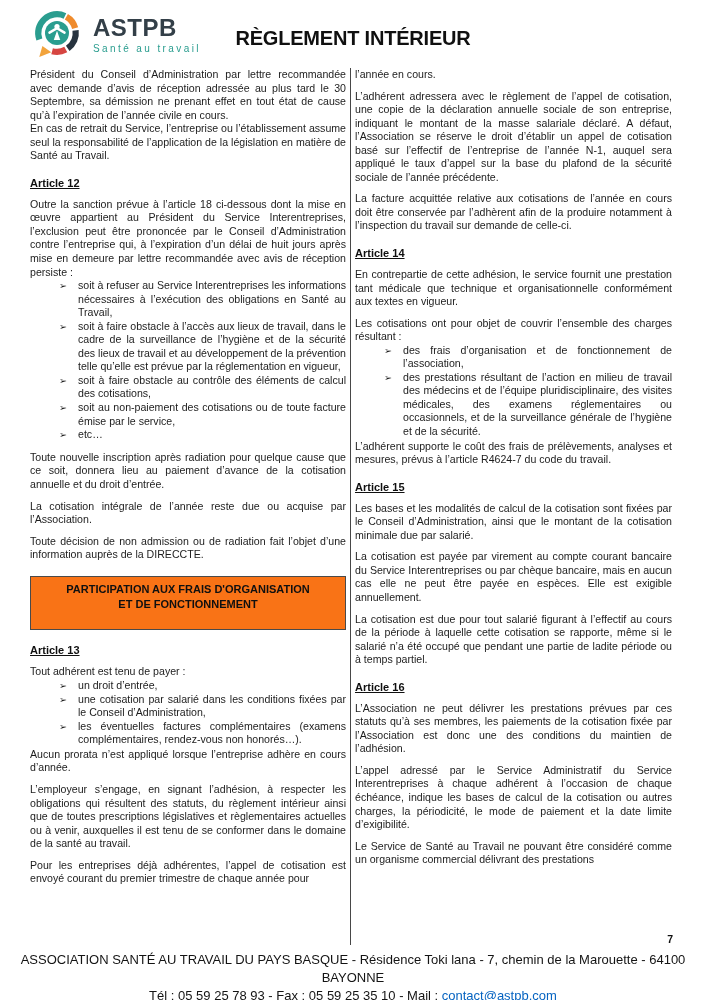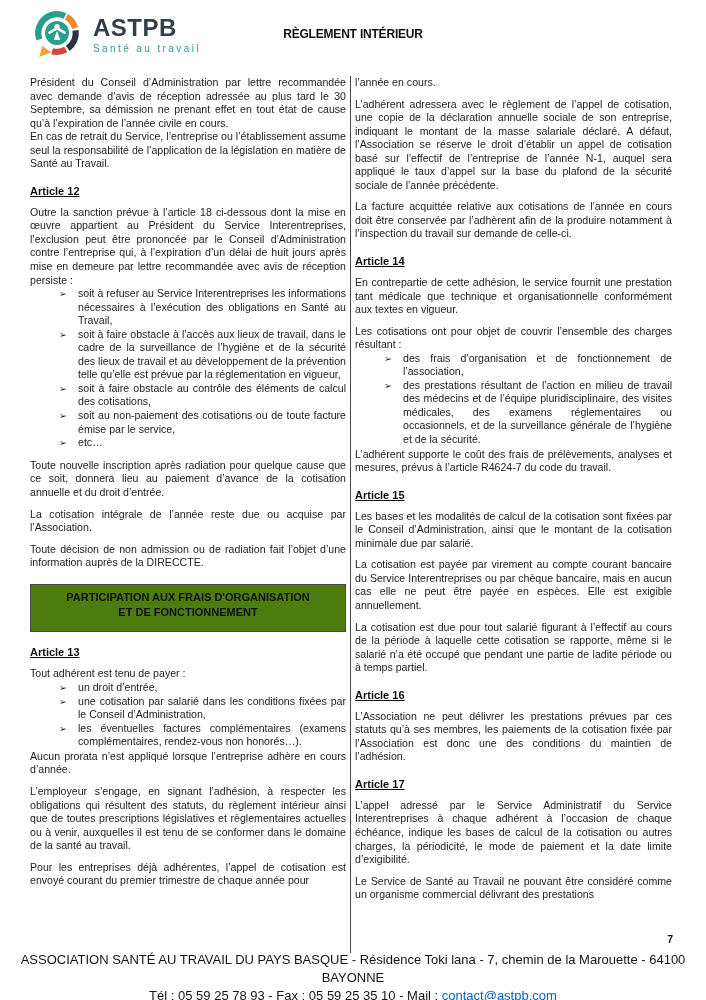--- a/index.html
+++ b/index.html
@@ -7,38 +7,38 @@
     width:706px;height:1000px;background:#ffffff;position:relative;overflow:hidden;
     font-family:"Liberation Sans",sans-serif;color:#1c1c1c;
     -webkit-font-smoothing:antialiased;
   }
   
   .logo{position:absolute;left:33px;top:9px;display:flex;align-items:center;gap:12px;}
   .logo-text{display:flex;flex-direction:column;}
   .logo-acronym{font-size:24px;font-weight:bold;color:#333f48;letter-spacing:.5px;line-height:1;}
   .logo-tagline{font-size:10px;color:#2a9d8f;letter-spacing:2.4px;margin-top:3px;}
   .doc-title{position:absolute;left:180px;right:180px;top:27px;text-align:center;
-    font-size:12px;font-weight:bold;color:#101010;letter-spacing:-.2px;}
+    font-size:20px;font-weight:bold;color:#101010;letter-spacing:-.2px;}
   
-  .columns{position:absolute;top:76px;left:30px;display:flex;align-items:stretch;}
+  .columns{position:absolute;top:68px;left:30px;display:flex;align-items:stretch;}
   .col-left{width:316px;}
   .divider{width:1px;background:#474747;margin-left:4px;margin-right:4px;min-height:877px;}
   .col-right{width:317px;}
   p{margin:0 0 8px;font-size:10.6px;line-height:1.28;text-align:justify;}
   p.tight{margin-bottom:0;}
   h3.article{font-size:11px;font-weight:bold;text-decoration:underline;
     margin:14px 0 9px;color:#101010;}
   ul.bullets{list-style:none;margin:0 0 9px;padding:0;}
   ul.bullets.mb0{margin-bottom:1px;}
   li.bullet{display:flex;font-size:10.6px;line-height:1.28;padding-left:29px;}
   li.bullet .mark{flex:none;width:12px;margin-right:7px;font-size:9.5px;line-height:1.45;}
   li.bullet .txt{flex:1;text-align:justify;}
-  .section-box{border:1px solid #4a4a4a;background:#4d7c0f;text-align:center;
+  .section-box{border:1px solid #4a4a4a;background:#f97316;text-align:center;
     font-weight:bold;font-size:11px;line-height:1.35;color:#101010;
-    padding:5px 8px 12px;margin:14px 0 12px;}
+    padding:5px 8px 18px;margin:14px 0 12px;}
   
   .page-number{position:absolute;right:33px;top:933px;font-size:10.5px;font-weight:bold;color:#101010;}
   .footer{position:absolute;left:0;right:0;top:951px;text-align:center;
     font-size:13px;line-height:1.4;color:#141414;}
   .footer a.email{color:#0563c1;text-decoration:underline;cursor:pointer;}
 </style>
 </head>
 <body>
 
 <div class="logo">
@@ -145,21 +145,20 @@
     <p>L’adhérent supporte le coût des frais de prélèvements, analyses et mesures, prévus à l’article R4624-7 du code du travail.</p>
 
     <h3 class="article">Article 15</h3>
     <p>Les bases et les modalités de calcul de la cotisation sont fixées par le Conseil d’Administration, ainsi que le montant de la cotisation minimale due par salarié.</p>
     <p>La cotisation est payée par virement au compte courant bancaire du Service Interentreprises ou par chèque bancaire, mais en aucun cas elle ne peut être payée en espèces. Elle est exigible annuellement.</p>
     <p>La cotisation est due pour tout salarié figurant à l’effectif au cours de la période à laquelle cette cotisation se rapporte, même si le salarié n’a été occupé que pendant une partie de ladite période ou à temps partiel.</p>
 
     <h3 class="article">Article 16</h3>
     <p>L’Association ne peut délivrer les prestations prévues par ces statuts qu’à ses membres, les paiements de la cotisation fixée par l’Association est donc une des conditions du maintien de l’adhésion.</p>
 
-    <h3 class="article">Article 17</h3>
     <p>L’appel adressé par le Service Administratif du Service Interentreprises à chaque adhérent à l’occasion de chaque échéance, indique les bases de calcul de la cotisation ou autres charges, la périodicité, le mode de paiement et la date limite d’exigibilité.</p>
     <p>Le Service de Santé au Travail ne pouvant être considéré comme un organisme commercial délivrant des prestations</p>
   </div>
 </div>
 
 <div class="page-number">7</div>
 <div class="footer">
   <div>ASSOCIATION SANTÉ AU TRAVAIL DU PAYS BASQUE - Résidence Toki lana -  7, chemin de la Marouette - 64100 BAYONNE</div>
   <div>
     <span>Tél : 05 59 25 78 93 - Fax : 05 59 25 35 10 - Mail : </span><a class="email">contact@astpb.com</a>

